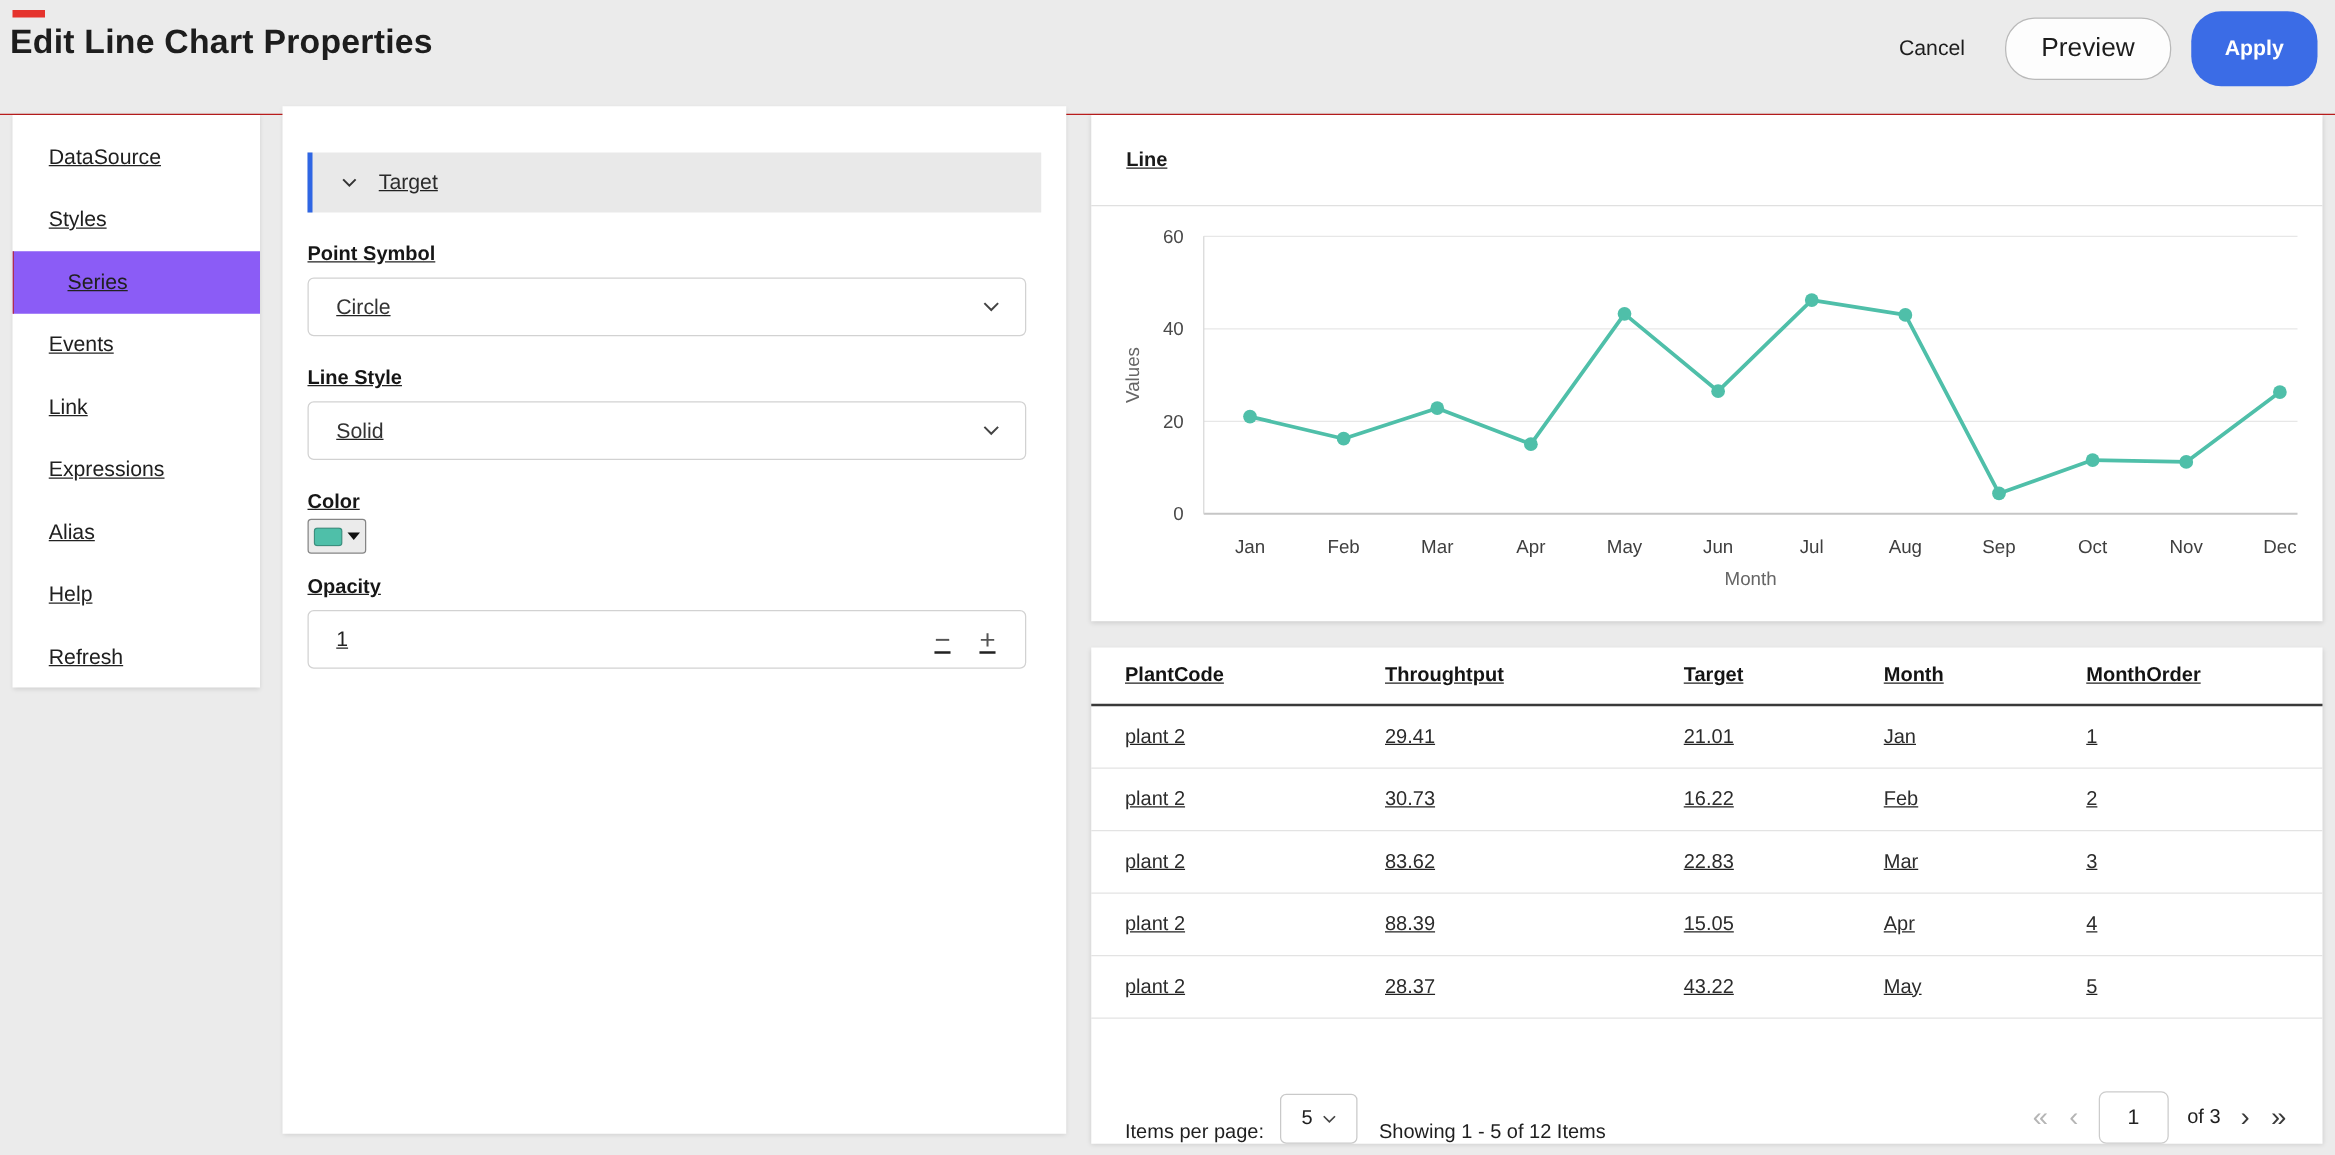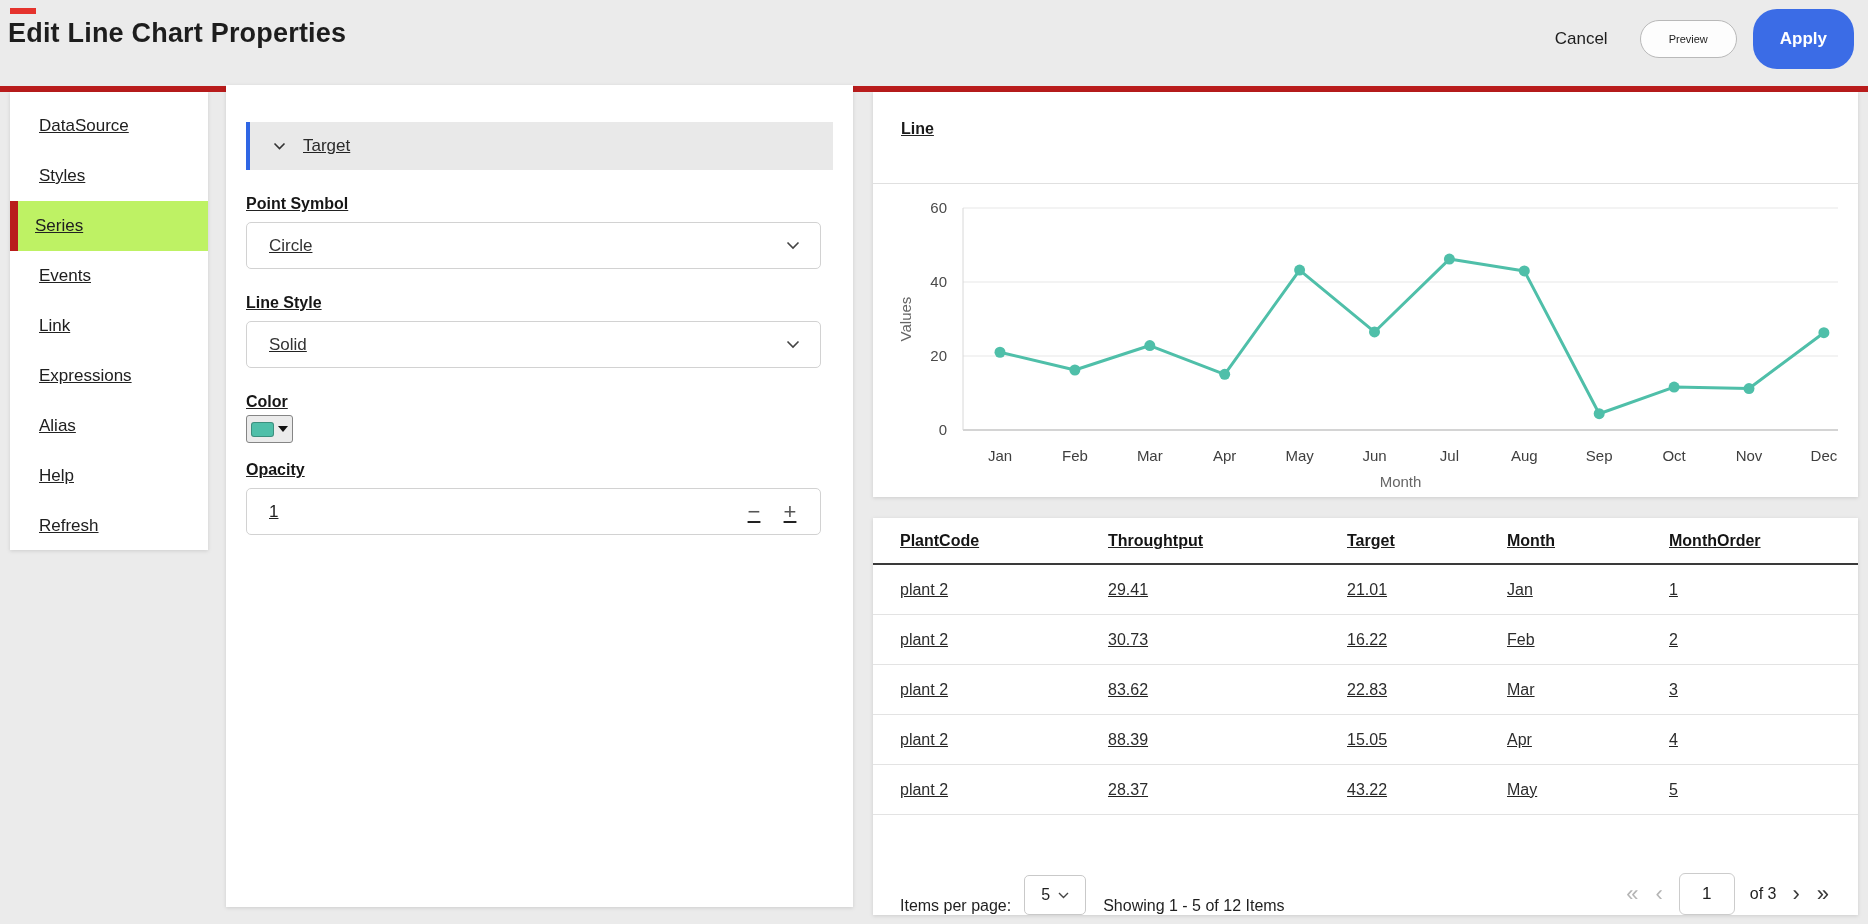--- a/index.html
+++ b/index.html
@@ -3,53 +3,53 @@
 <meta charset="utf-8">
 <style>
   * { box-sizing: border-box; }
   html,body { margin:0; padding:0; }
   body {
     width:1868px; height:924px; position:relative; overflow:hidden;
     background:#ebebeb; color:#222;
     font-family:"Liberation Sans", sans-serif;
   }
   
-  .app-header { position:absolute; top:0; left:0; right:0; height:92px; border-bottom:6px solid #b91c1c; }
+  .app-header { position:absolute; top:0; left:0; right:0; height:92px; border-bottom:1px solid #b91c1c; }
   .accent-bar { position:absolute; left:10px; top:8px; width:26px; height:6px; background:#e5332d; }
   .page-title { position:absolute; left:8px; top:18px; margin:0; font-size:27px; font-weight:bold; color:#1d1d1d; letter-spacing:.2px; }
   .header-actions { position:absolute; right:14px; top:15px; height:48px; display:flex; align-items:center; gap:16px; }
   .btn { font-family:inherit; cursor:pointer; }
   .btn-text { background:none; border:none; font-size:17px; color:#1d1d1d; padding:0 16px; }
-  .btn-outline { background:#fdfdfd; border:1px solid #b9b9b9; border-radius:24px; font-size:11px; color:#1d1d1d; padding:12px 28px; }
+  .btn-outline { background:#fdfdfd; border:1px solid #b9b9b9; border-radius:24px; font-size:21px; color:#1d1d1d; padding:12px 28px; }
   .btn-primary { background:#3b6ce6; border:none; border-radius:24px; font-size:17px; font-weight:bold; color:#fff; padding:20px 27px; }
   
   .card { background:#fff; box-shadow:0 1px 4px rgba(0,0,0,.13);text-decoration:underline; }
   
   .sidebar { position:absolute; left:10px; top:92px; width:198px; height:458px; padding:9px 0; overflow:hidden; }
   .side-item { height:50px; line-height:50px; padding-left:29px; font-size:17px; color:#202020; cursor:pointer; }
-  .side-item.selected { background:#bef264; border-left:8px solid #b91c1c; padding-left:17px; }
+  .side-item.selected { background:#8b5cf6; border-left:1px solid #b91c1c; padding-left:43px; }
   
   .props-card { position:absolute; left:226px; top:85px; width:627px; height:822px; padding:0 20px; }
   .accordion-header { margin-top:37px; height:48px; background:#e9e9e9; border-left:4px solid #2f66e4;
     display:flex; align-items:center; gap:17px; padding-left:23px; font-size:17px; color:#2b2b2b; cursor:pointer; }
   .field { margin-right:12px; }
   .field-label { margin:25px 0 9px 0; font-size:16px; font-weight:bold; color:#161616; }
   .select-box { height:47px; border:1px solid #d2d2d2; border-radius:5px; background:#fff; cursor:pointer;
     display:flex; align-items:center; justify-content:space-between; padding:0 20px 0 22px; font-size:17px; color:#333; }
   .color-btn { width:47px; height:28px; background:#ebebeb; border:1px solid #858585; border-radius:3px;
     display:flex; align-items:center; justify-content:center; gap:4px; padding:0; cursor:pointer; }
   .swatch { width:23px; height:15px; border-radius:3px; border:1px solid rgba(0,0,0,.25); background:#4fbfa9; }
   .caret-down { width:0; height:0; border-left:5px solid transparent; border-right:5px solid transparent; border-top:6px solid #111; }
   .stepper { height:47px; border:1px solid #d2d2d2; border-radius:5px; background:#fff;
     display:flex; align-items:center; padding:0 12px 0 22px; font-size:17px; color:#222; }
   .stepper-value { flex:1; }
   .step-btn { background:none; border:none; font-size:22px; color:#555; width:36px; height:36px; cursor:pointer; line-height:1; }
   
   .chart-card { position:absolute; left:873px; top:92px; width:985px; height:405px; }
-  .chart-title { height:92px; border-bottom:1px solid #e0e0e0; padding:28px 16px 0 28px; font-size:16px; font-weight:bold; color:#1a1a1a; }
+  .chart-title { height:73px; border-bottom:1px solid #e0e0e0; padding:28px 16px 0 28px; font-size:16px; font-weight:bold; color:#1a1a1a; }
   .chart-svg { display:block; font-family:inherit; }
   
   .table-card { position:absolute; left:873px; top:518px; width:985px; height:397px; }
   .trow { display:grid; grid-template-columns:208px 239px 160px 162px 1fr; padding-left:27px; align-items:center; }
   .thead-row { height:47px; border-bottom:2px solid #3a3a3a; font-weight:bold; font-size:16px; color:#141414; }
   .tbody-row { height:50px; border-bottom:1px solid #e3e3e3; font-size:16px; color:#2c2c2c; }
   .pagination { position:absolute; left:0; right:0; top:297px; bottom:0; display:flex; align-items:flex-end;
     padding:0 28px 0 27px; font-size:16px; color:#1f1f1f; }
   .pp-select { margin-left:13px; width:62px; height:40px; border:1px solid #c9c9c9; border-radius:5px; background:#fff;
     display:flex; align-items:center; justify-content:center; gap:8px; font-size:16px; cursor:pointer; }

